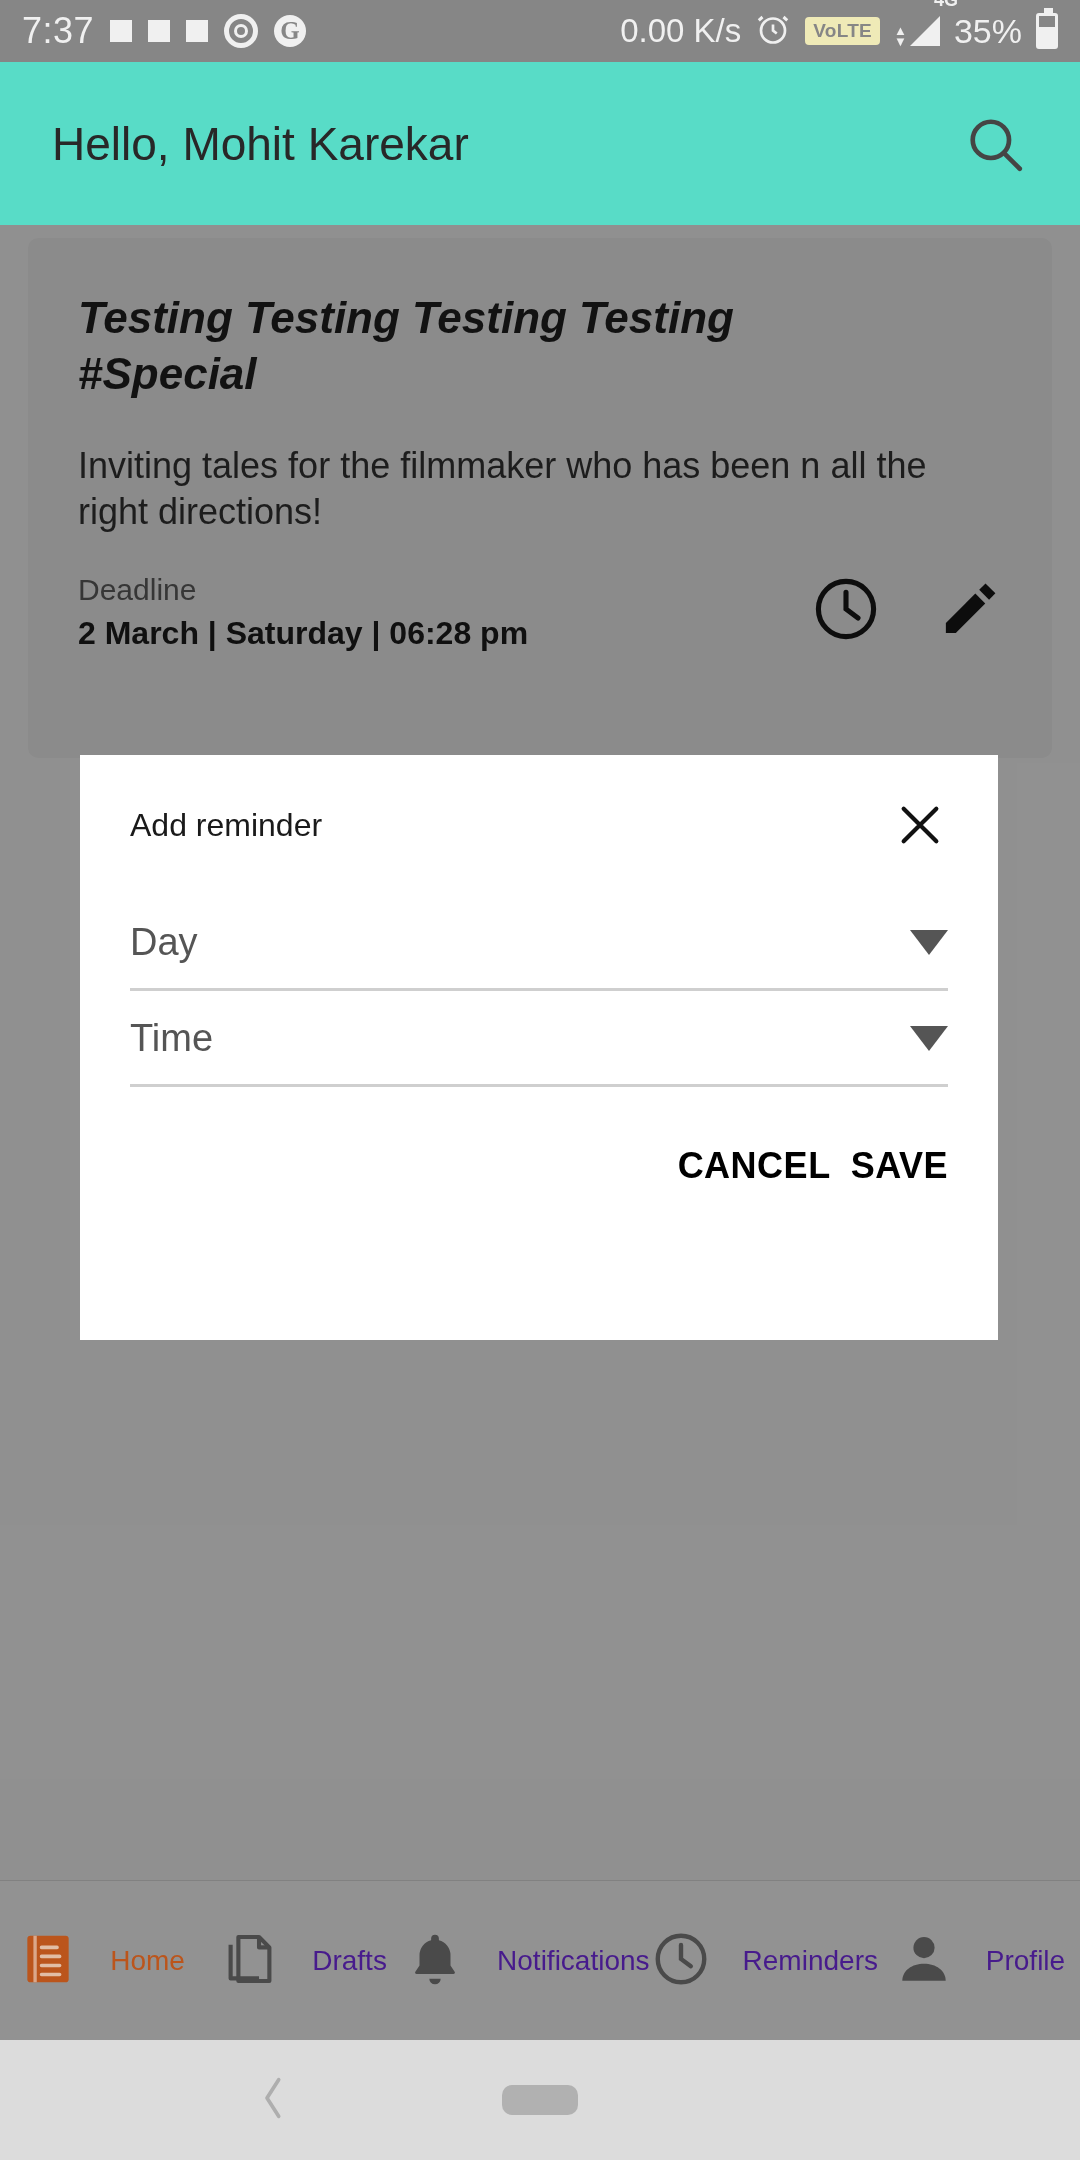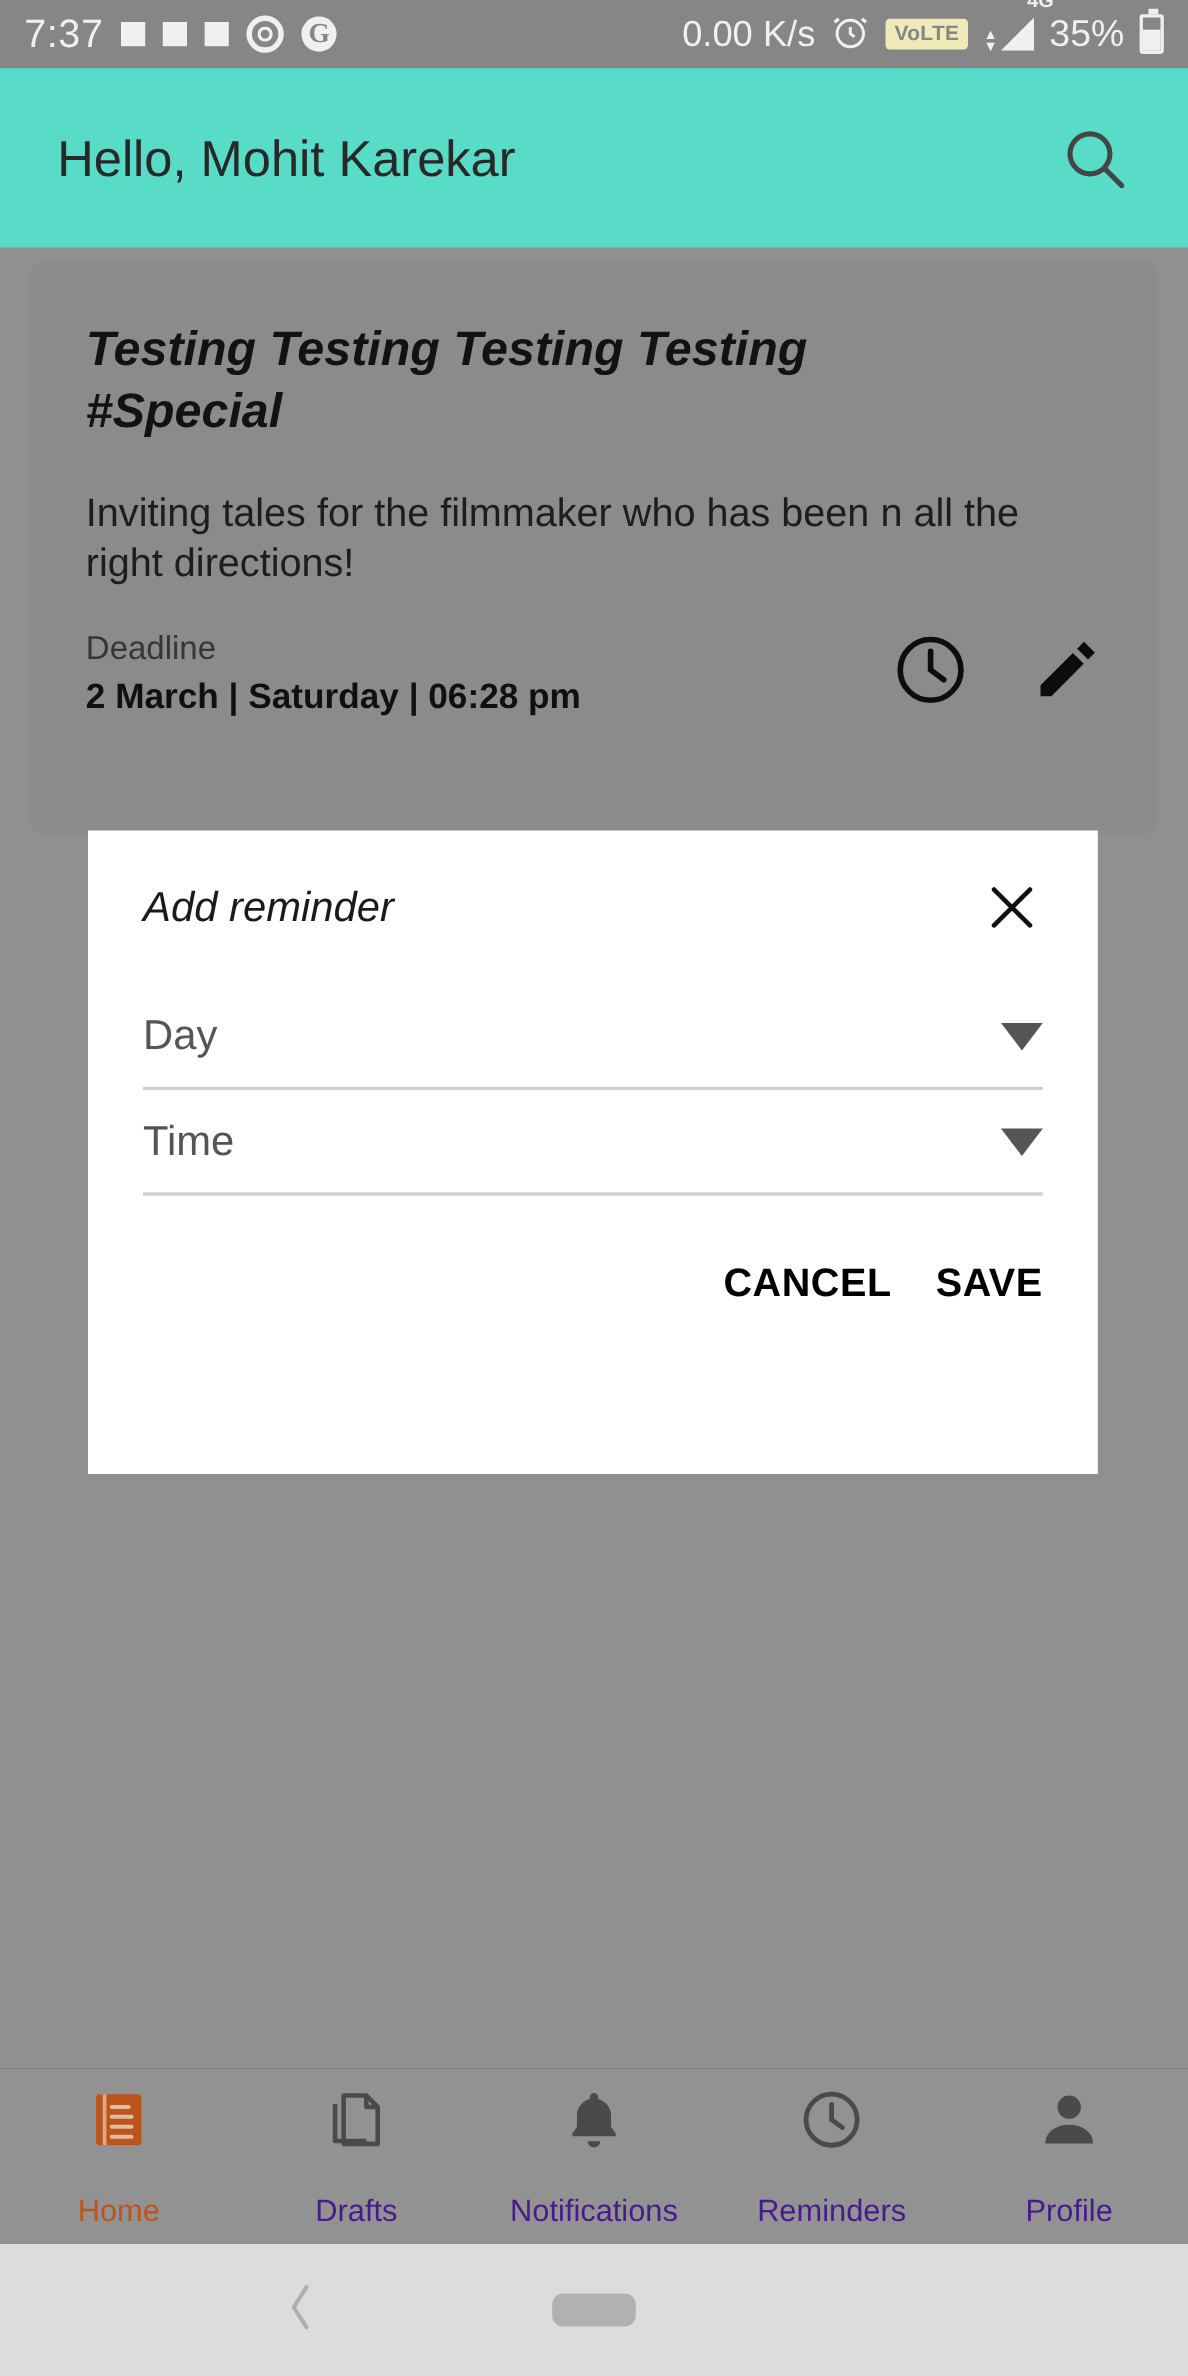--- a/index.html
+++ b/index.html
@@ -66,21 +66,21 @@
   #deadline-row { display:flex; align-items:flex-start; margin-top:38px; }
   #deadline-label { font-size:30px; color:#3a3a3a; }
   #deadline-value { font-size:32px; font-weight:bold; color:#111; margin-top:8px; }
   #deadline-actions { margin-left:auto; display:flex; align-items:center; gap:54px; padding-bottom:4px; }
 
   
   #bottom-nav {
     position:absolute; left:0; bottom:120px; width:1080px; height:160px;
     background:#9c9c9c; border-top:1px solid #8a8a8a; display:flex;
   }
-  .nav-item { flex:1; display:flex; flex-direction:column; align-items:center;
+  .nav-item { flex:1; display:flex; flex-direction:row; align-items:center;
               justify-content:center; gap:31px; }
   .nav-label { font-size:28px; color:#4c1d95; }
   .nav-item.active .nav-label { color:#c75b1e; }
 
   
   #android-nav {
     position:absolute; left:0; bottom:0; width:1080px; height:120px;
     background:#eaeaea; display:flex; align-items:center; justify-content:center;
     position:absolute;
   }
@@ -89,31 +89,31 @@
 
   
   #scrim { position:absolute; inset:0; background:rgba(0,0,0,0.06); }
 
   
   #reminder-dialog {
     position:absolute; left:80px; top:755px; width:918px; height:585px;
     background:#ffffff; z-index:10; padding:0 50px;
   }
   #dialog-header { display:flex; align-items:center; height:140px; }
-  #dialog-title { font-size:38px; color:#1a1a1a; font-weight:400;font-style:italic; }
+  #dialog-title { font-size:32px; color:#1a1a1a; font-weight:400; }
   #dialog-close { margin-left:auto; width:56px; height:56px; position:relative; cursor:pointer; }
   .field-row { position:relative; padding-top:26px; }
   .field-inner { display:flex; align-items:center; padding-bottom:24px; }
   .field-label { font-size:38px; color:#555; }
   .caret { margin-left:auto; width:0; height:0;
            border-left:19px solid transparent; border-right:19px solid transparent;
            border-top:25px solid #555; }
   .field-underline { height:3px; background:#cfcfcf; width:100%; }
   #dialog-actions { display:flex; justify-content:flex-end; 
-                    gap:40px; margin-top:58px; }
+                    gap:20px; margin-top:58px; }
   .dlg-btn { font-size:36px; font-weight:bold; color:#000; letter-spacing:.5px;
              background:none; border:none; cursor:pointer;
              font-family:"Liberation Sans", sans-serif; }
 </style>
 </head>
 <body>
 
 <div id="app-root">
 
   <div id="status-bar">

